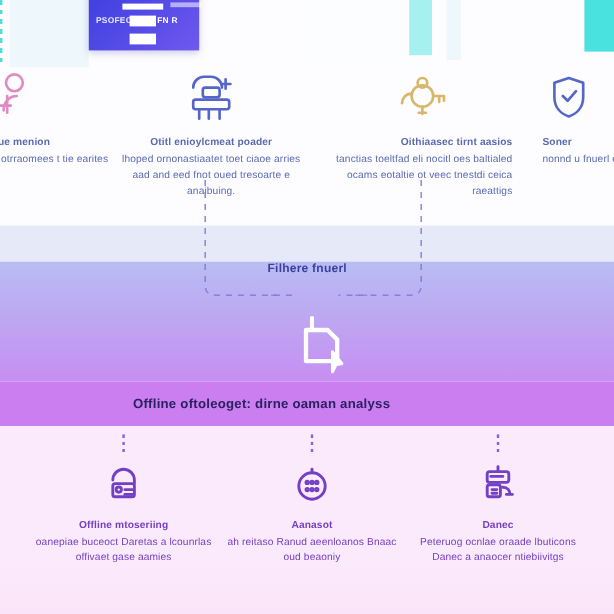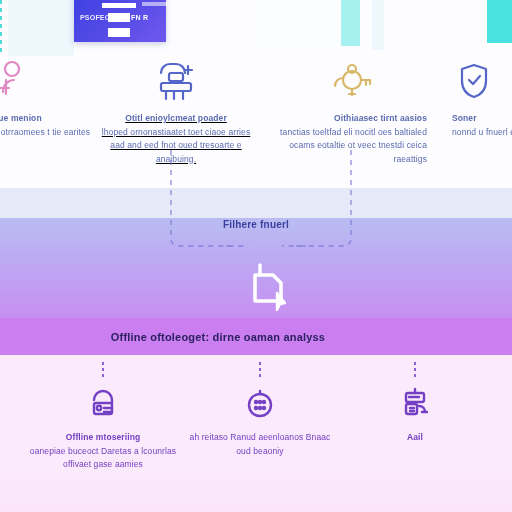--- a/index.html
+++ b/index.html
@@ -47,21 +47,21 @@
   
   .row1 { position:absolute; left:0; top:56px; width:512px; height:132px; }
   .f-card { position:absolute; top:0; text-align:center; }
   .f-icon { height:50px; display:flex; align-items:center; justify-content:center; }
   .f-text { margin-top:6px; font-size:8.5px; line-height:13.5px; color:#5a6ab0;
             filter:blur(.35px); letter-spacing:.1px; }
   .f-text .hd { font-weight:700; display:block; }
 
   
   .fc-0 { left:-56px; width:152px; }
-  .fc-1 { left:100px; width:152px;text-decoration:underline; }
+  .fc-1 { left:100px; width:152px; }
   .fc-2 { left:275px; width:152px;text-align:right; }
   .fc-3 { left:452px; width:152px; text-align:left; }
   .fc-3 .f-text { text-align:left; }
 
   
   .connect { position:absolute; left:0; top:150px; width:512px; height:118px; pointer-events:none; }
 
   
   .hub-label { position:absolute; left:0; top:219px; width:512px; text-align:center;
                font-size:10px; font-weight:700; color:#3b3f9e; filter:blur(.3px); letter-spacing:.2px; }
@@ -231,35 +231,37 @@
           <path d="M20 10V7"></path>
           <circle cx="16" cy="18" r="1"></circle>
             <circle cx="20" cy="18" r="1"></circle>
             <circle cx="24" cy="18" r="1"></circle>
           <circle cx="16" cy="24" r="1"></circle>
             <circle cx="20" cy="24" r="1"></circle>
             <circle cx="24" cy="24" r="1"></circle>
         </svg>
       </div>
       <div class="o-text">
+        <span class="hd">Aanasot</span>
         <span>ah reitaso Ranud aeenloanos Bnaac oud beaoniy</span>
       </div>
     </div>
 
     <div class="o-card oc-2">
       <div class="o-stem"></div>
       <div class="o-icon">
         <svg class="svg-ic" width="40" height="40" viewBox="0 0 40 40" fill="none" stroke="#7340c4" stroke-width="2.4" stroke-linecap="round" stroke-linejoin="round">
           <path d="M20 5v4"></path>
           <rect x="11" y="9" width="18" height="9" rx="2"></rect>
           <path d="M14 13h10"></path>
           <rect x="11" y="20" width="11" height="10" rx="2"></rect>
           <path d="M15 24h4M15 27h4"></path>
           <path d="M24 22c4 0 6 3 6 6M27 28h5"></path>
         </svg>
       </div>
       <div class="o-text">
-        <span class="hd">Aail</span>
+        <span class="hd">Danec</span>
+        <span>Peteruog ocnlae oraade lbuticons Danec a anaocer ntiebiivitgs</span>
       </div>
     </div>
   </div>
 
 </div>
 
 </body></html>

